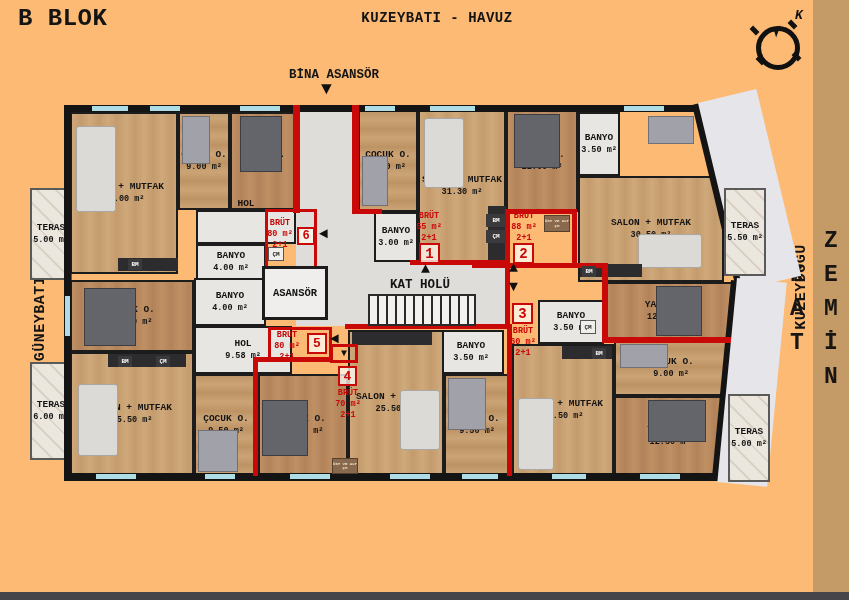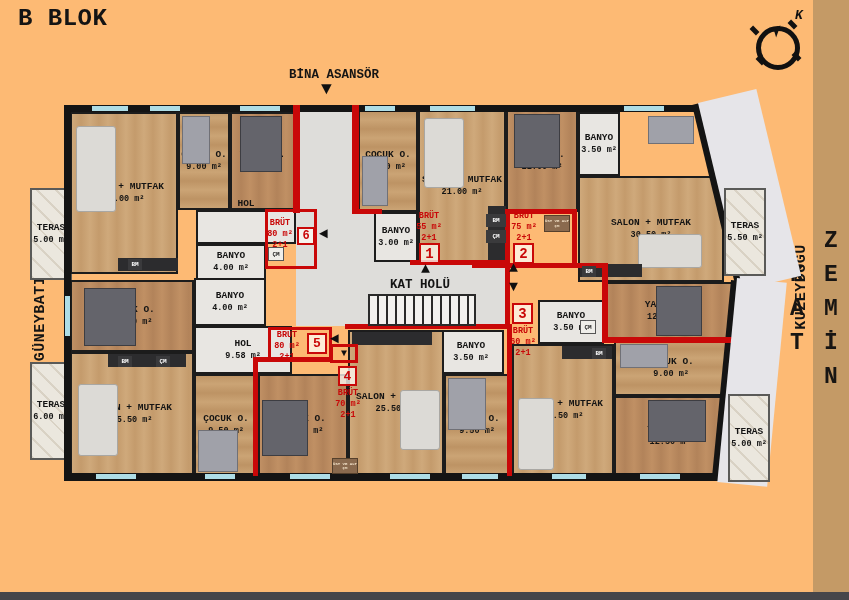--- a/index.html
+++ b/index.html
@@ -60,20 +60,21 @@
   #compass .needle{position:absolute;left:20px;top:6px;font-size:24px;color:#111;transform:rotate(-45deg);}
   #compass .k{position:absolute;left:45px;top:-2px;font-weight:bold;font-style:italic;font-size:13px;color:#111;}
   .doorstrip{background:#9a9a9a;}
 </style>
 </head>
 <body>
 
 <div id="stage">
 
   <div class="abs" id="title">B BLOK</div>
+  <div class="abs dirlab" id="dir-top">KUZEYBATI - HAVUZ</div>
   <div class="abs dirlab" id="dir-left">GÜNEYBATI - YOL</div>
   <div class="abs dirlab" id="dir-right">KUZEYDOĞU</div>
   <div class="abs" id="entrance">BİNA ASANSÖR</div>
   <div class="abs arrow" style="left:321px;top:80px;font-size:18px;">▼</div>
 
   <div class="abs" id="sidebar"></div>
   <div class="abs" id="floorlabel">ZEMİN KAT</div>
   <div class="abs" id="bottombar"></div>
 
   <div class="abs" id="compass">
@@ -133,21 +134,21 @@
       </div>
       <div class="abs room wood-c" style="left:358px;top:110px;width:60px;height:102px;">
         <div class="abs rlabel" style="position:static;">
           <div class="abs " style="position:static;display:block;">ÇOCUK O.</div>
           <div class="abs area" style="position:static;">9.00 m²</div>
         </div>
       </div>
       <div class="abs room wood-a" style="left:418px;top:110px;width:88px;height:152px;">
         <div class="abs rlabel" style="position:static;">
           <div class="abs " style="position:static;display:block;">SALON + MUTFAK</div>
-          <div class="abs area" style="position:static;">21.00 m²</div>
+          <div class="abs area" style="position:static;">31.30 m²</div>
         </div>
       </div>
       <div class="abs room wood-b" style="left:506px;top:110px;width:72px;height:102px;">
         <div class="abs rlabel" style="position:static;">
           <div class="abs " style="position:static;display:block;">YATAK O.</div>
           <div class="abs area" style="position:static;">11.00 m²</div>
         </div>
       </div>
       <div class="abs room tile" style="left:374px;top:212px;width:44px;height:50px;">
         <div class="abs rlabel" style="position:static;">
@@ -331,21 +332,21 @@
       </div>
       <div class="abs unitbox" style="left:419px;top:243px;width:21px;height:21px;font-size:14px;">1</div>
       <div class="abs brut" style="left:405px;top:211px;width:48px;height:32px;">
         <div class="abs " style="position:static;display:block;">BRÜT</div>
         <div class="abs " style="position:static;display:block;">55 m²</div>
         <div class="abs " style="position:static;display:block;">2+1</div>
       </div>
       <div class="abs unitbox" style="left:513px;top:243px;width:21px;height:21px;font-size:14px;">2</div>
       <div class="abs brut" style="left:500px;top:211px;width:48px;height:32px;">
         <div class="abs " style="position:static;display:block;">BRÜT</div>
-        <div class="abs " style="position:static;display:block;">75 m²</div>
+        <div class="abs " style="position:static;display:block;">88 m²</div>
         <div class="abs " style="position:static;display:block;">2+1</div>
       </div>
       <div class="abs unitbox" style="left:512px;top:303px;width:21px;height:21px;font-size:14px;">3</div>
       <div class="abs brut" style="left:500px;top:326px;width:46px;height:32px;">
         <div class="abs " style="position:static;display:block;">BRÜT</div>
         <div class="abs " style="position:static;display:block;">60 m²</div>
         <div class="abs " style="position:static;display:block;">2+1</div>
       </div>
       <div class="abs unitbox" style="left:338px;top:366px;width:19px;height:20px;font-size:13px;">4</div>
       <div class="abs brut" style="left:326px;top:388px;width:44px;height:32px;">
@@ -377,15 +378,18 @@
       <div class="abs notebox" style="left:544px;top:215px;width:26px;height:17px;">ÜST VE ALT ÇM</div>
       <div class="abs notebox" style="left:332px;top:458px;width:26px;height:16px;">ÜST VE ALT ÇM</div>
       <div class="abs arrow" style="left:421px;top:262px;width:20px;height:20px;font-size:15px;">▲</div>
       <div class="abs arrow" style="left:509px;top:261px;width:20px;height:20px;font-size:15px;">▲</div>
       <div class="abs arrow" style="left:509px;top:280px;width:20px;height:20px;font-size:15px;">▼</div>
       <div class="abs arrow" style="left:319px;top:227px;width:20px;height:20px;font-size:15px;">◄</div>
       <div class="abs arrow" style="left:330px;top:332px;width:20px;height:20px;font-size:15px;">◄</div>
     </div>
 
   <div class="abs" id="stairs"></div>
+  <div class="abs" id="elevator">
+      <span>ASANSÖR</span>
+    </div>
   <div class="abs" id="hall-label">KAT HOLÜ</div>
 
 </div>
 
 </body></html>

